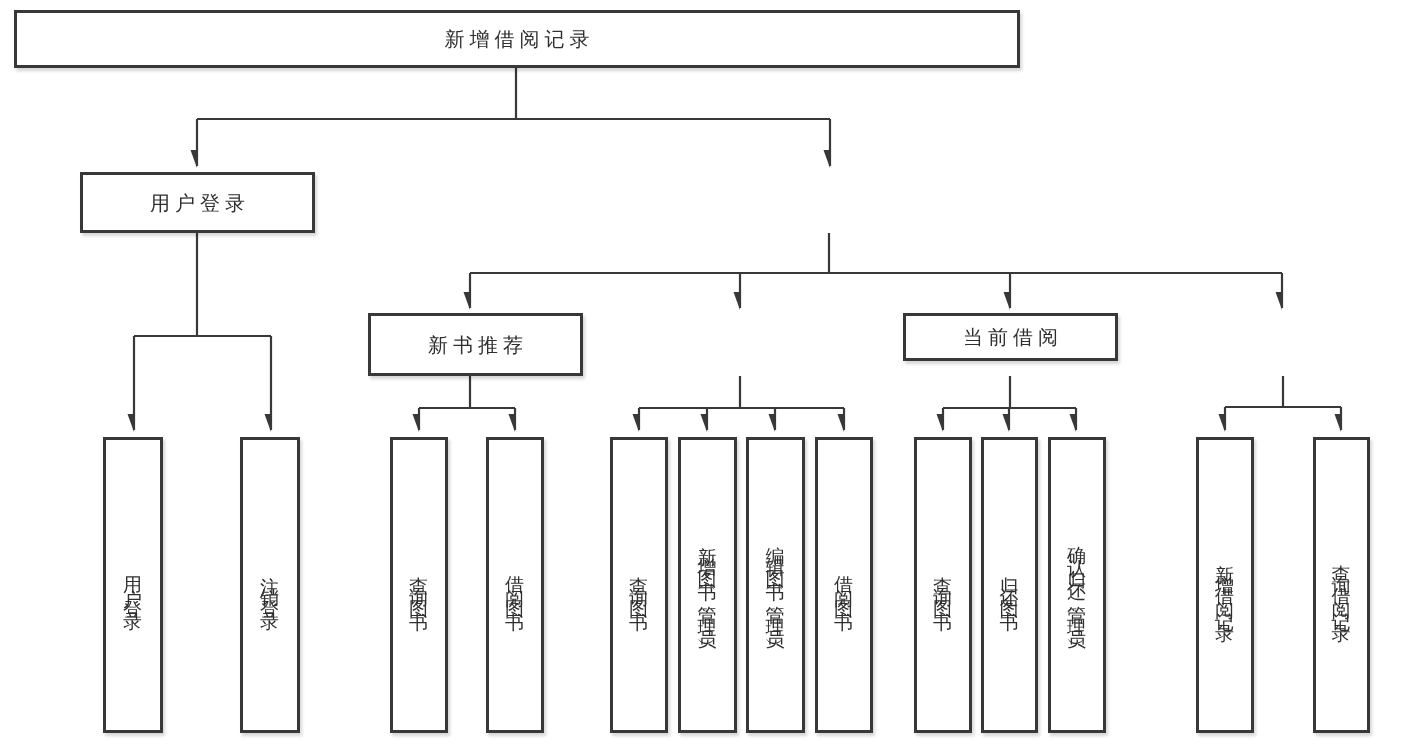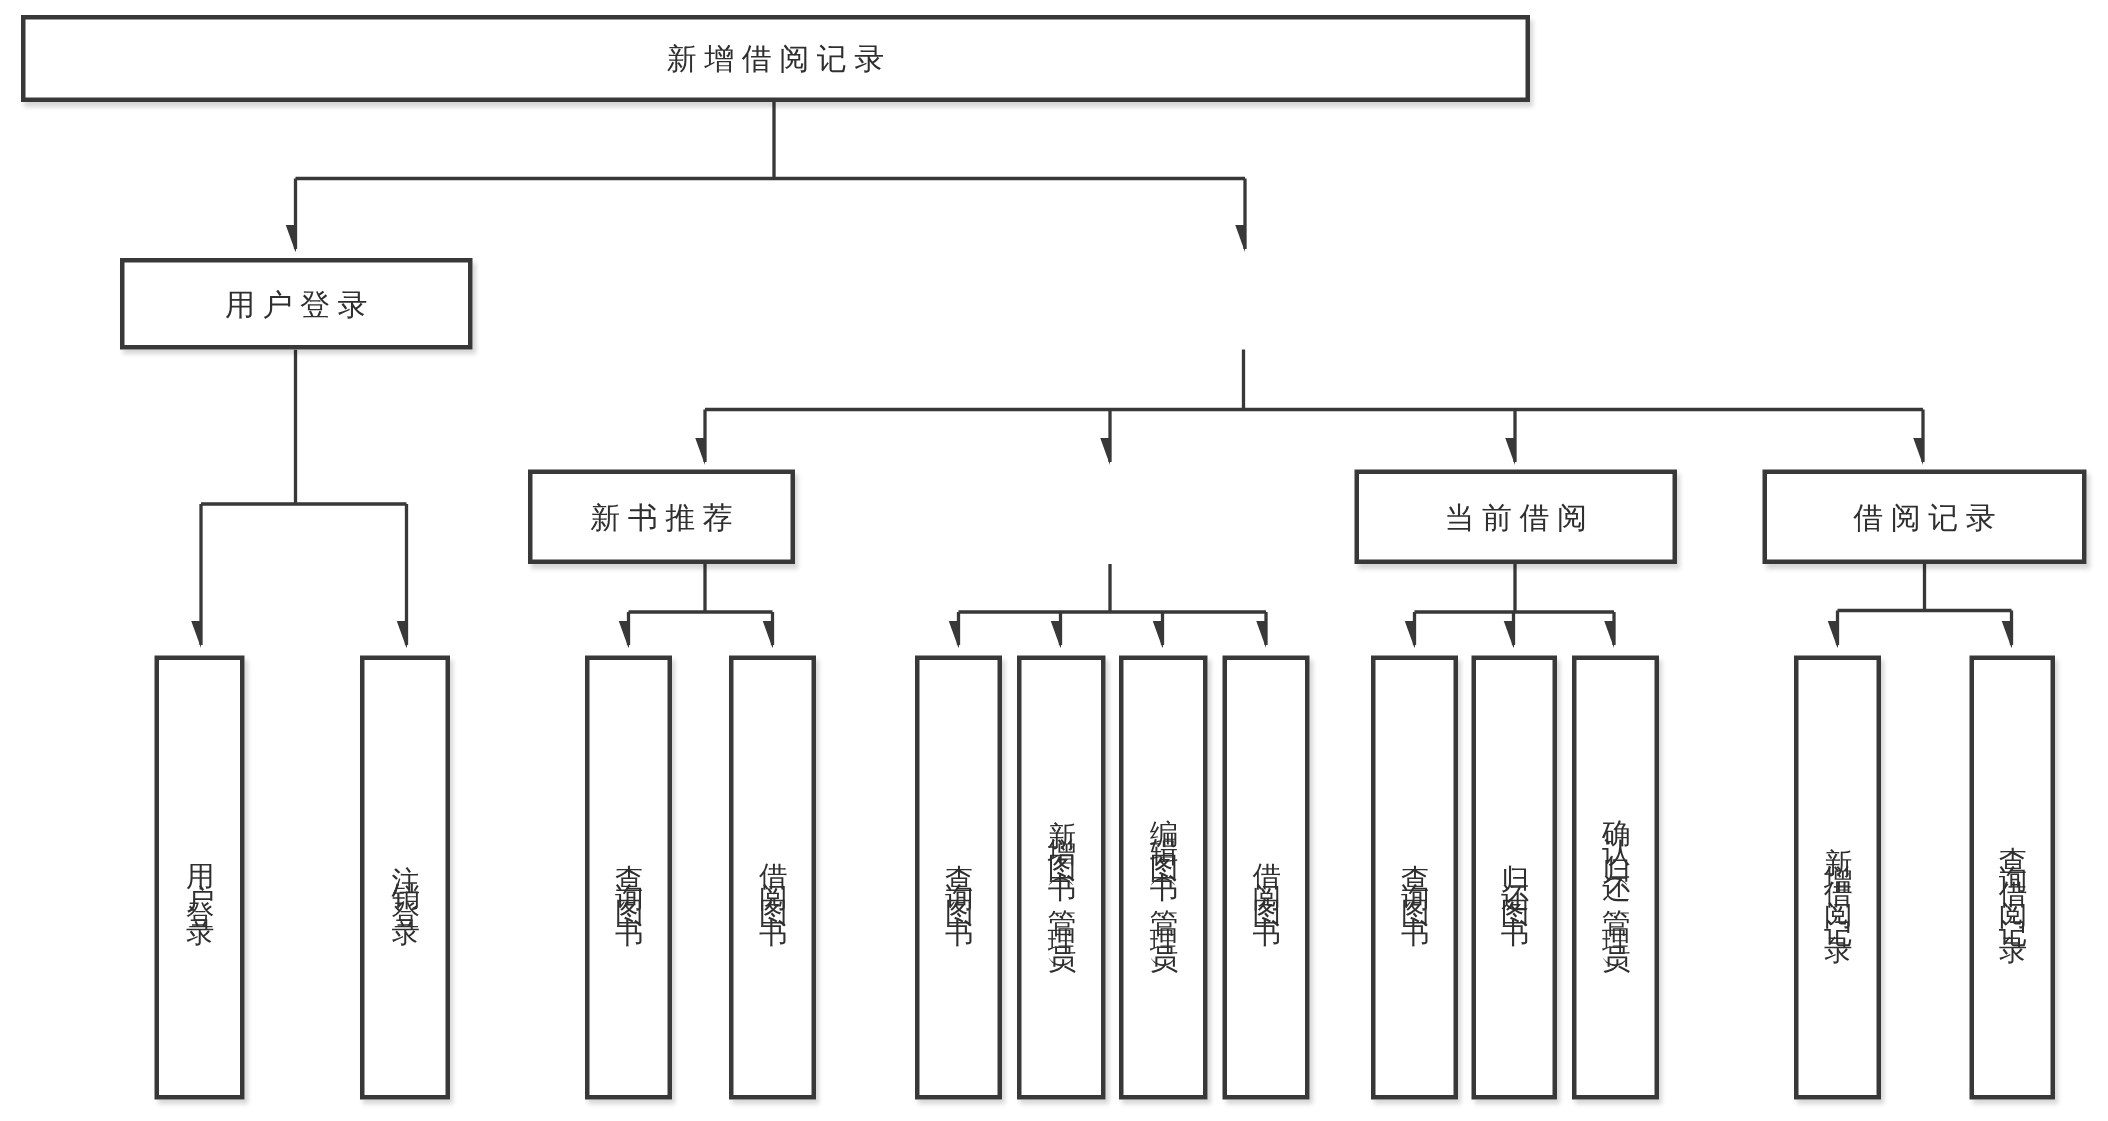--- a/index.html
+++ b/index.html
@@ -100,23 +100,22 @@
       <path d="M1283,376 V407 M1225,407 H1341"></path>
       <path d="M1225,407 V430" marker-end="url(#arw)"></path>
       <path d="M1341,407 V430" marker-end="url(#arw)"></path>
     </g>
   </svg>
 
   <div class="box" style="left:14px;top:10px;width:1006px;height:58px">新增借阅记录</div>
 
   <div class="box" style="left:80px;top:172px;width:235px;height:61px">用户登录</div>
 
-  <div class="box" style="left:352px;top:313px;width:178px;height:63px">新书推荐</div>
-  <div class="box" style="left:903px;top:313px;width:215px;height:63px">当前借阅</div>
-  <div class="box" style="left:1175px;top:313px;width:216px;height:63px">借阅记录</div>
+  <div class="box" style="left:368px;top:313px;width:215px;height:63px">新书推荐</div>
+  <div class="box" style="left:903px;top:313px;width:215px;height:48px">当前借阅</div>
 
   <div class="box vert" style="left:103px;top:437px;width:60px;height:296px">用户登录</div>
   <div class="box vert" style="left:240px;top:437px;width:60px;height:296px">注销登录</div>
 
   <div class="box vert" style="left:390px;top:437px;width:58px;height:296px">查询图书</div>
   <div class="box vert" style="left:486px;top:437px;width:58px;height:296px">借阅图书</div>
 
   <div class="box vert" style="left:610px;top:437px;width:58px;height:296px">查询图书</div>
   <div class="box vert" style="left:678px;top:437px;width:59px;height:296px">新增图书（管理员）</div>
   <div class="box vert" style="left:746px;top:437px;width:59px;height:296px">编辑图书（管理员）</div>

